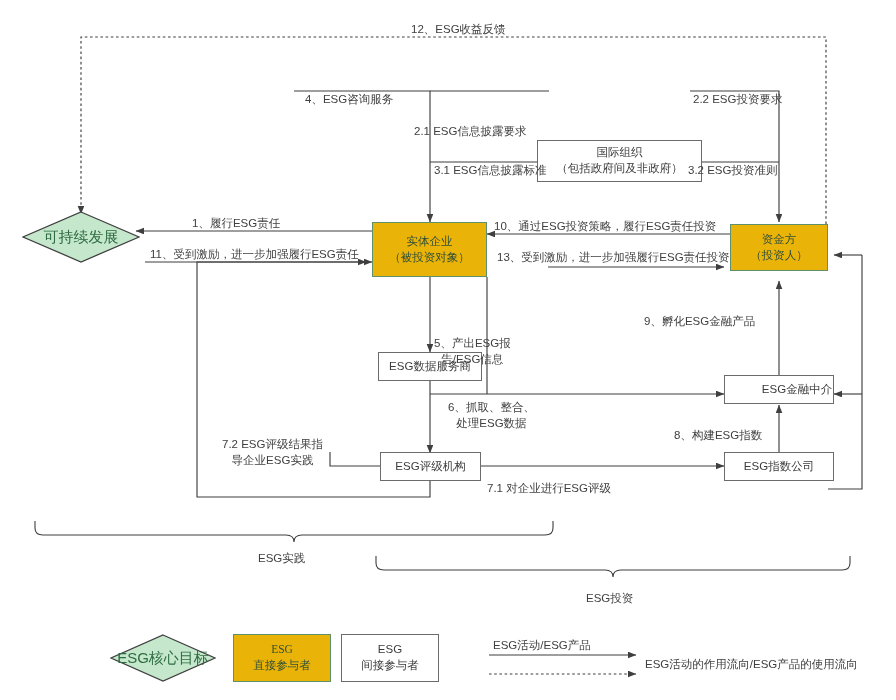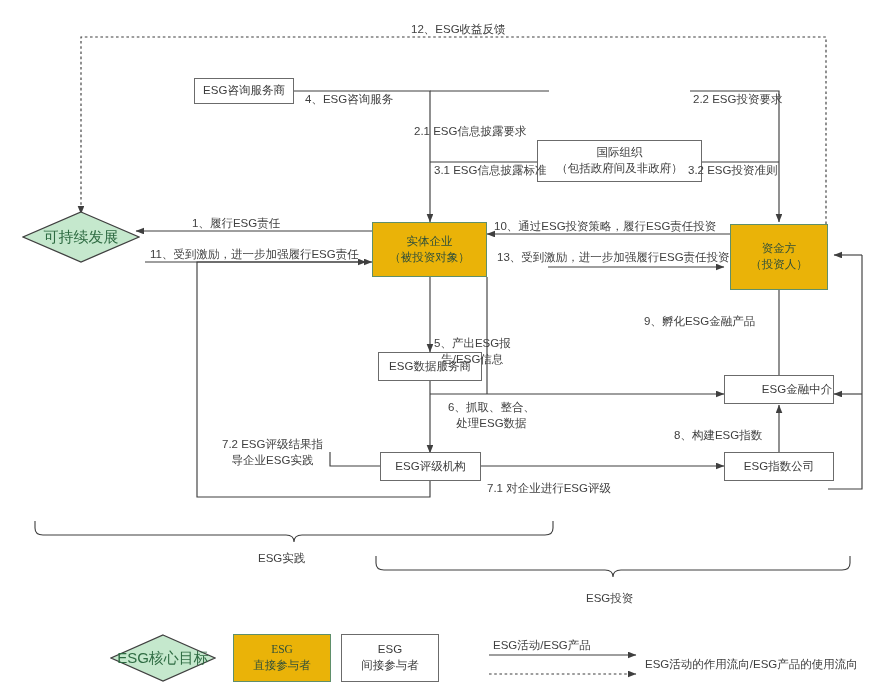--- a/index.html
+++ b/index.html
@@ -85,30 +85,29 @@
     </g>
   </svg>
 
   <div class="diamond" style="left:22px;top:211px;width:118px;height:52px;">
     <svg width="118" height="52">
       <polygon points="59,1 117,26 59,51 1,26" fill="#c5e8cd" stroke="#3f3f3f" stroke-width="1.3"></polygon>
     </svg>
     <span>可持续发展</span>
   </div>
 
-  <div class="node" style="left:194px;top:78px;width:100px;height:26px;">ESG咨询服务商</div>
 
 
   <div class="node" style="left:537px;top:140px;width:165px;height:42px;white-space:pre-line;">国际组织
 （包括政府间及非政府）</div>
 
   <div class="node green" style="left:372px;top:222px;width:115px;height:55px;white-space:pre-line;">实体企业
 （被投资对象）</div>
 
-  <div class="node green" style="left:730px;top:224px;width:98px;height:66px;white-space:pre-line;">资金方
+  <div class="node green" style="left:730px;top:224px;width:98px;height:47px;white-space:pre-line;">资金方
 （投资人）</div>
 
   <div class="node" style="left:378px;top:352px;width:104px;height:29px;">ESG数据服务商</div>
 
   <div class="node" style="left:380px;top:452px;width:101px;height:29px;">ESG评级机构</div>
 
   <div class="node" style="left:724px;top:375px;width:110px;height:29px;padding-left:36px;">ESG金融中介</div>
 
   <div class="node" style="left:724px;top:452px;width:110px;height:29px;">ESG指数公司</div>
 

